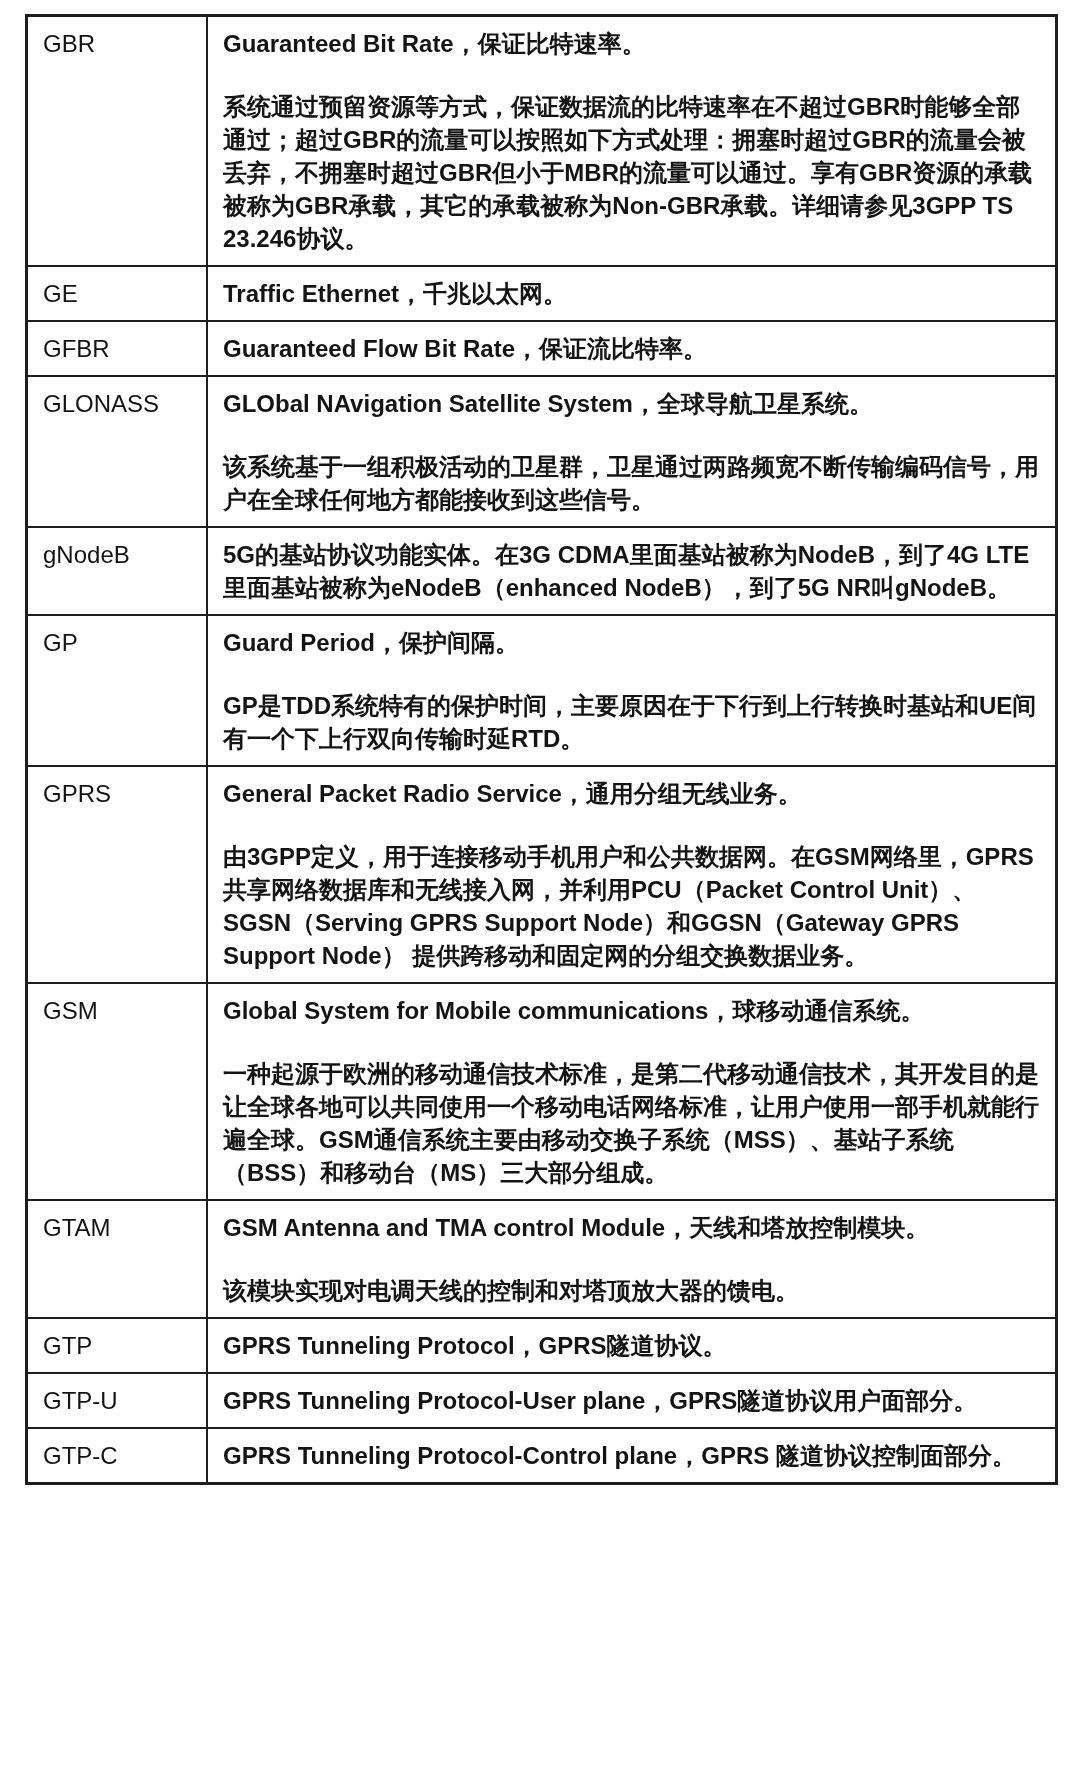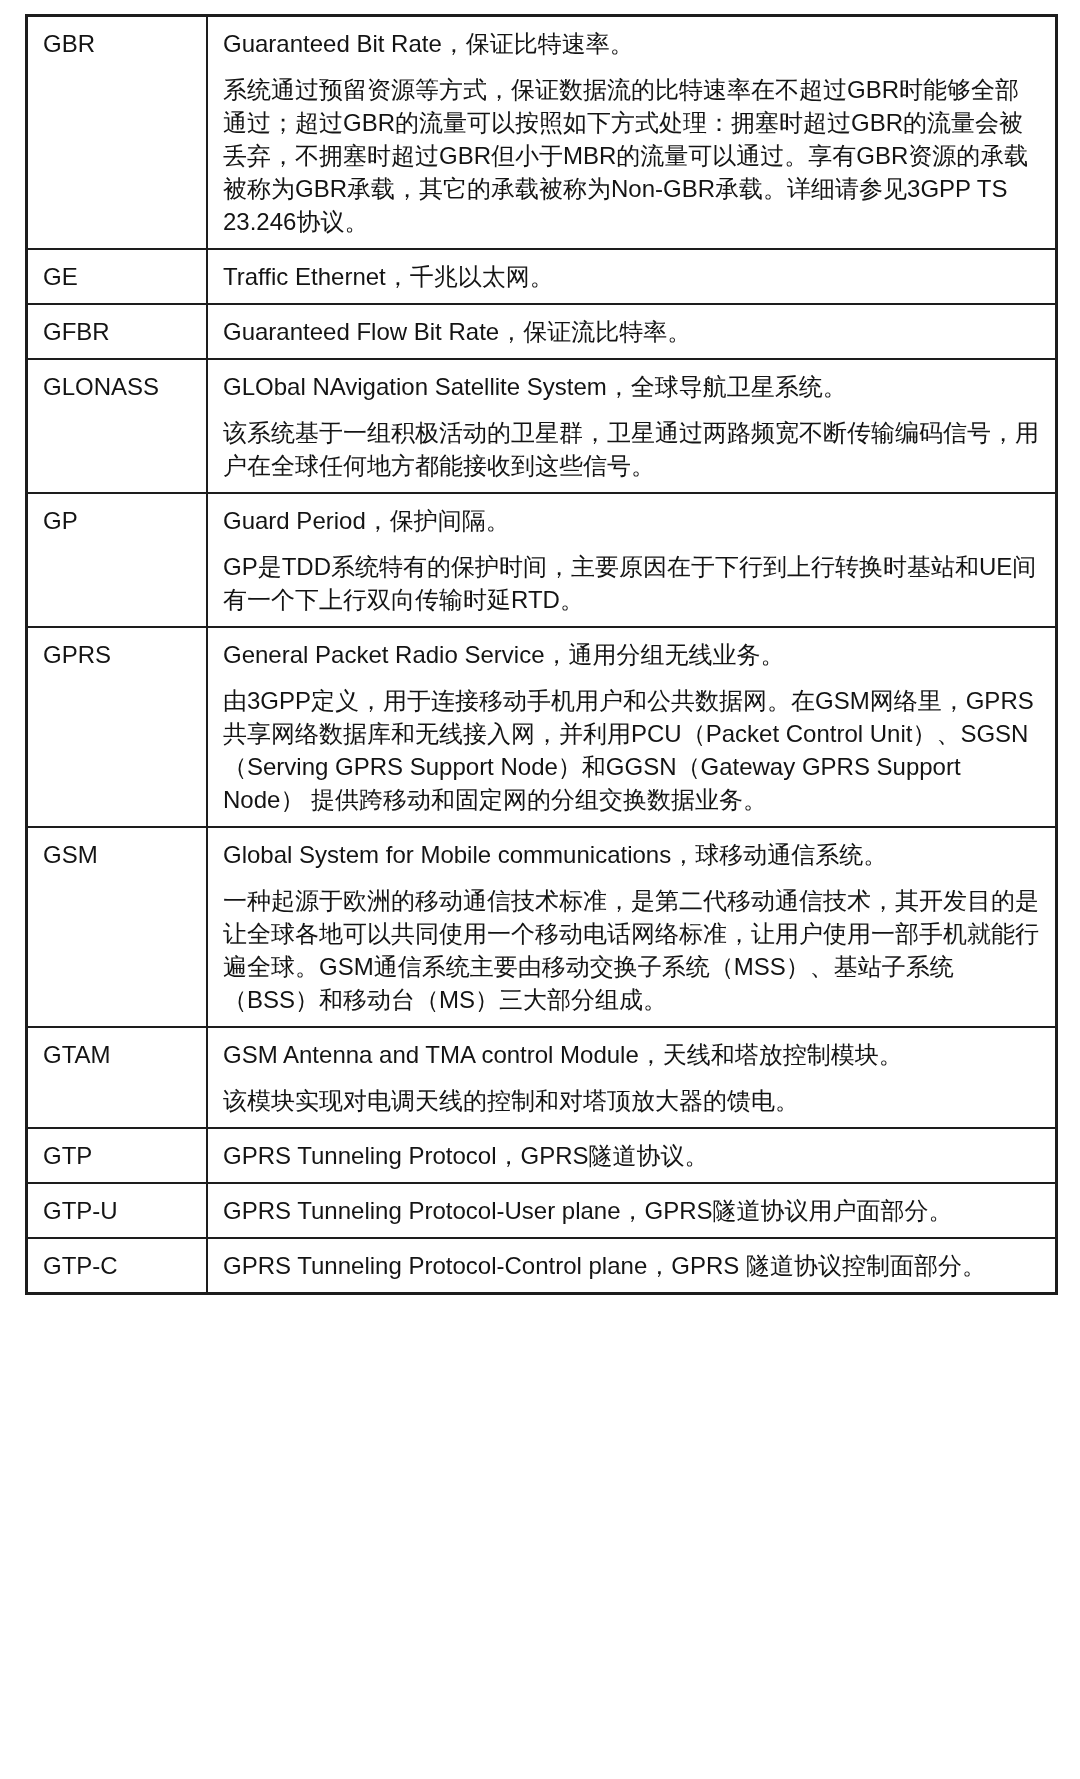--- a/index.html
+++ b/index.html
@@ -32,23 +32,24 @@
     font-size: 24px;
     line-height: 33px;
   }
   td.term-cell {
     width: 148px;
     white-space: nowrap;
   }
   td.def-cell p {
     margin: 0;
     word-break: break-word;
+    font-weight: bold;
   }
   td.def-cell p + p {
-    margin-top: 13px;
+    margin-top: 30px;
   }
 </style>
 </head>
 <body>
 
 <div class="page">
   <table class="glossary">
     <tbody id="glossary-body">
         <tr>
           <td class="term-cell">GBR</td>
@@ -67,20 +68,26 @@
           <td class="term-cell">GFBR</td>
           <td class="def-cell">
             <p>Guaranteed Flow Bit Rate，保证流比特率。</p>
           </td>
         </tr>
         <tr>
           <td class="term-cell">GLONASS</td>
           <td class="def-cell">
             <p>GLObal NAvigation Satellite System，全球导航卫星系统。</p>
             <p>该系统基于一组积极活动的卫星群，卫星通过两路频宽不断传输编码信号，用户在全球任何地方都能接收到这些信号。</p>
+          </td>
+        </tr>
+        <tr>
+          <td class="term-cell">gNodeB</td>
+          <td class="def-cell">
+            <p>5G的基站协议功能实体。在3G CDMA里面基站被称为NodeB，到了4G LTE里面基站被称为eNodeB（enhanced NodeB），到了5G NR叫gNodeB。</p>
           </td>
         </tr>
         <tr>
           <td class="term-cell">GP</td>
           <td class="def-cell">
             <p>Guard Period，保护间隔。</p>
             <p>GP是TDD系统特有的保护时间，主要原因在于下行到上行转换时基站和UE间有一个下上行双向传输时延RTD。</p>
           </td>
         </tr>
         <tr>

